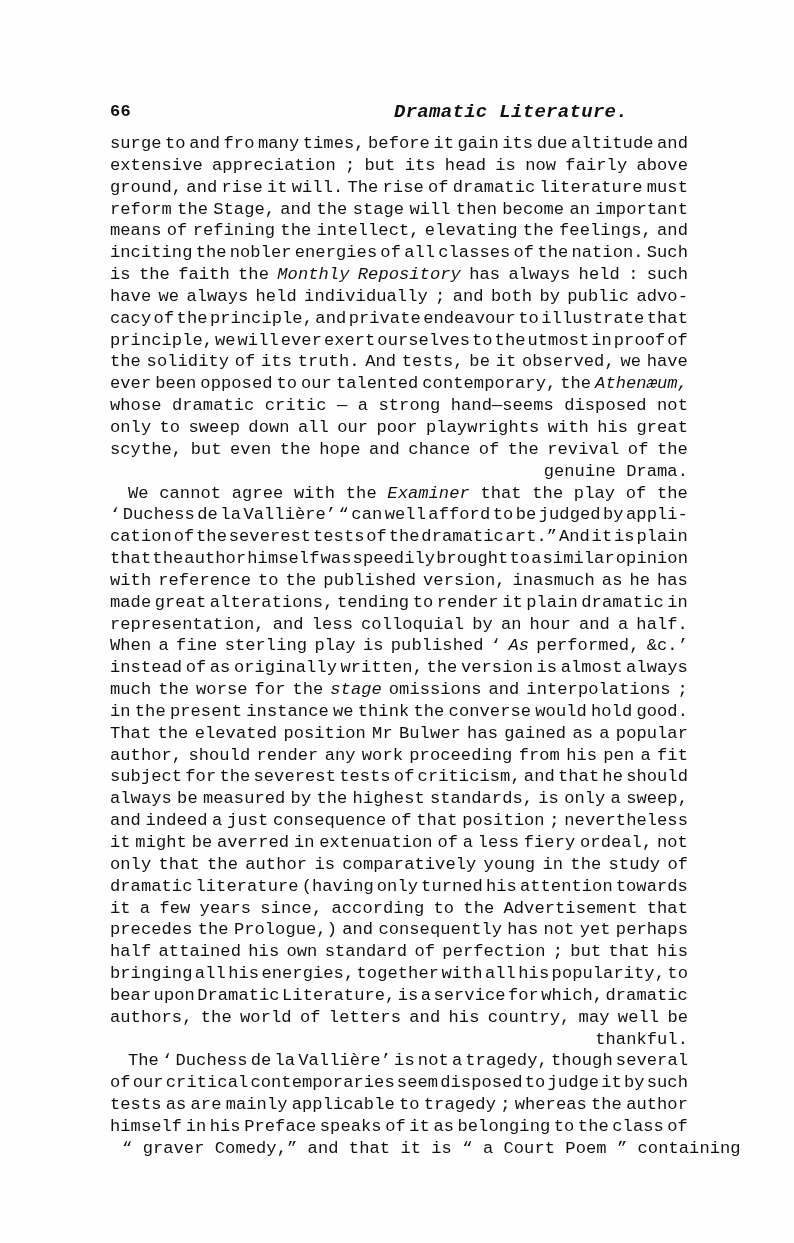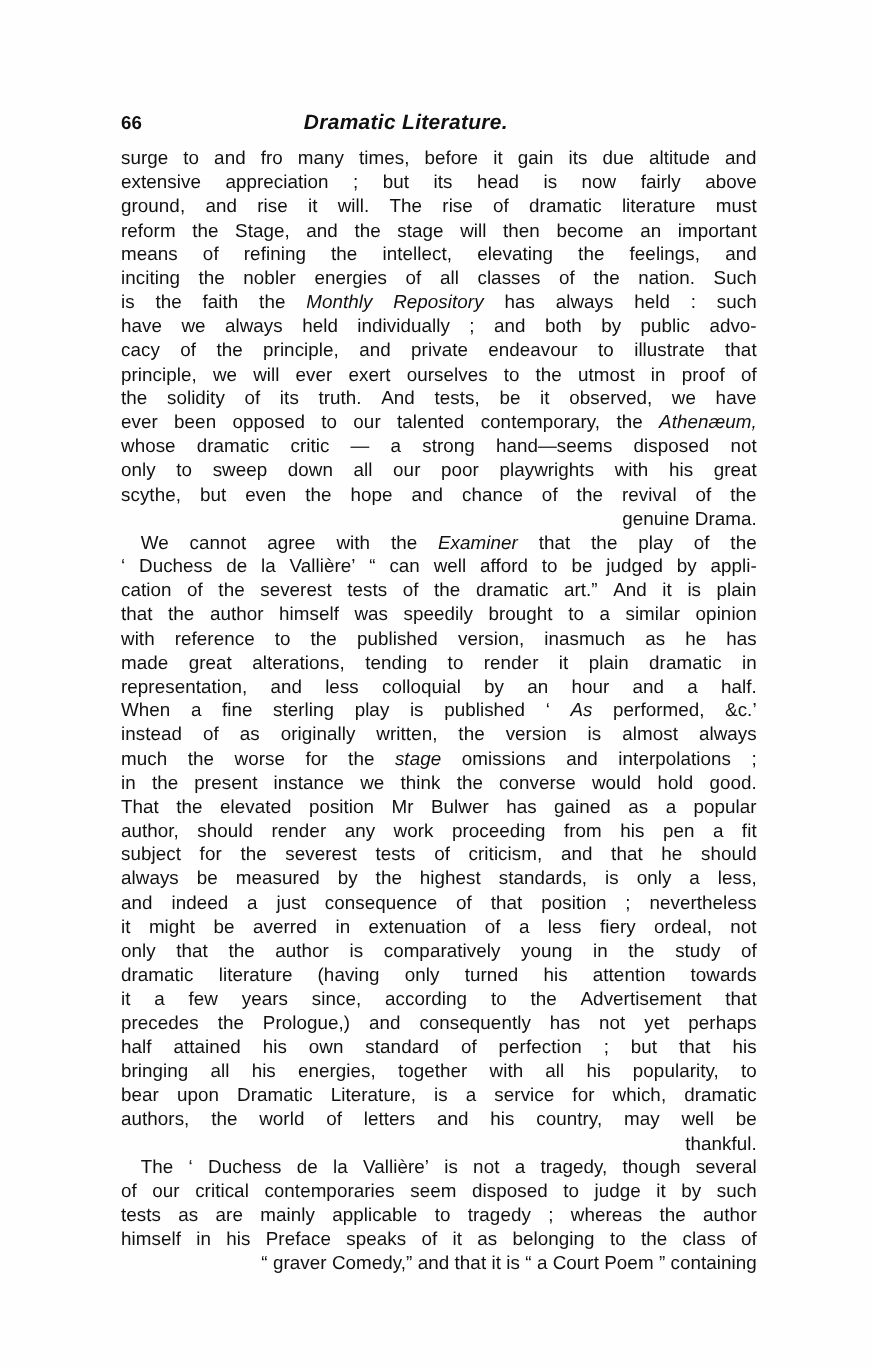--- a/index.html
+++ b/index.html
@@ -8,21 +8,21 @@
     background: #ffffff;
   }
 
   .page {
     position: relative;
     width: 794px;
     height: 1243px;
     margin: 0 auto;
     background: #fefefe;
     overflow: hidden;
-    font-family: Liberation Sans, sans-serif;
+    font-family: Liberation Mono, monospace;
     color: #111111;
   }
 
   
   .running-head {
     position: absolute;
     left: 110px;
     top: 100px;
     width: 578px;
     height: 28px;
@@ -36,21 +36,21 @@
     font-weight: bold;
     letter-spacing: 0.2px;
     line-height: 24px;
   }
 
   .head-title {
     position: absolute;
     left: 0;
     right: 0;
     top: 0;
-    text-align: center;
+    text-align: right;
     font-size: 19px;
     font-style: italic;
     font-weight: bold;
     line-height: 24px;
     letter-spacing: 0.3px;
     padding-right: 60px;
   }
 
   
   .textblock {
@@ -484,21 +484,21 @@
           <span><span>always</span></span>
           <span><span>be</span></span>
           <span><span>measured</span></span>
           <span><span>by</span></span>
           <span><span>the</span></span>
           <span><span>highest</span></span>
           <span><span>standards,</span></span>
           <span><span>is</span></span>
           <span><span>only</span></span>
           <span><span>a</span></span>
-          <span><span>less,</span></span>
+          <span><span>sweep,</span></span>
         </div>
         <div class="ln">
           <span><span>and</span></span>
           <span><span>indeed</span></span>
           <span><span>a</span></span>
           <span><span>just</span></span>
           <span><span>consequence</span></span>
           <span><span>of</span></span>
           <span><span>that</span></span>
           <span><span>position</span></span>

